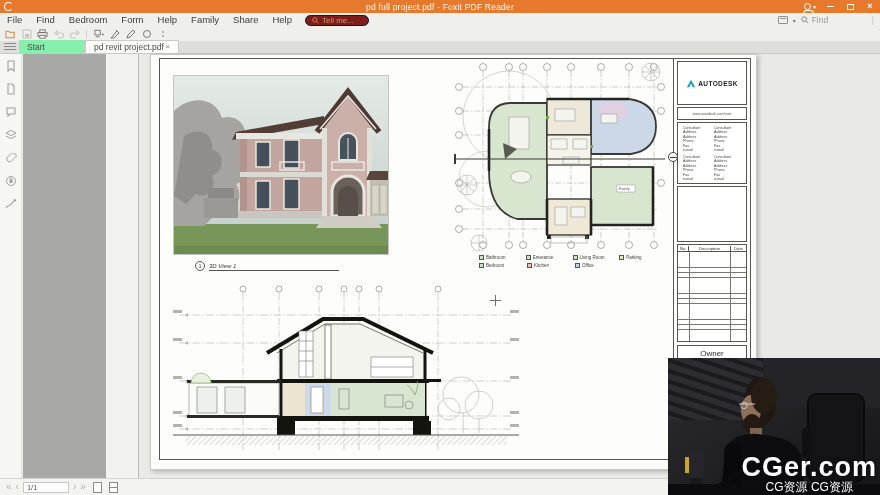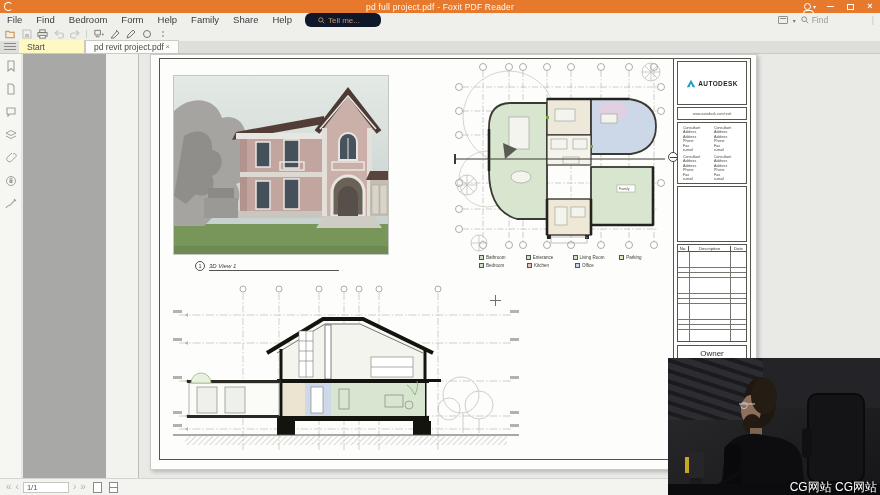--- a/index.html
+++ b/index.html
@@ -15,21 +15,21 @@
   .usr{width:7px;height:7px;border:1px solid #fff;border-radius:50%;position:relative}
   .usr:after{content:"";position:absolute;left:-2px;top:6px;width:9px;height:4px;border:1px solid #fff;border-bottom:none;border-radius:4px 4px 0 0}
   .chev{font-size:6px;color:#fff;margin-left:2px}
   .minico{width:7px;height:1.5px;background:#fff}
   .restico{width:7px;height:6px;border:1px solid #fff}
   .closico{font-size:9px;line-height:9px;color:#fff;font-weight:bold}
 
   
   .menubar{position:absolute;left:0;top:13px;width:880px;height:14px;background:#efefec;display:flex;align-items:center;font-size:9.5px;color:#3c3c3c}
   .mitem{padding:0 7px;height:14px;line-height:14px;cursor:default}
-  .tellme{display:flex;align-items:center;gap:3px;height:11px;border:7px solid #0f172a;border-radius:6px;background:#7f1d1d;padding:0 6px;margin-left:6px}
+  .tellme{display:flex;align-items:center;gap:3px;height:11px;border:1px solid #0f172a;border-radius:6px;background:#7f1d1d;padding:0 6px;margin-left:6px}
   .tellme input{border:none;outline:none;background:transparent;width:40px;font-size:8px;color:#c59a6b;font-family:"Liberation Sans",sans-serif}
   .tellme input::placeholder{color:#c59a6b}
   .menuright{margin-left:auto;display:flex;align-items:center;gap:5px;padding-right:6px}
   .findwrap{display:flex;align-items:center;gap:3px}
   .findwrap input{border:none;outline:none;background:transparent;width:55px;font-size:8.5px;color:#8a8a86;font-family:"Liberation Sans",sans-serif}
   .findwrap input::placeholder{color:#9a9a96}
   .vsep{color:#c5c5c1;font-size:9px}
   .boxico{width:10px;height:8px;border:1px solid #8f8f8b;border-radius:1px;position:relative}
   .boxico:after{content:"";position:absolute;left:1px;top:1px;width:6px;height:1px;background:#8f8f8b}
   .ddcaret{font-size:6px;color:#7c7c78}
@@ -37,21 +37,21 @@
   
   .quickbar{position:absolute;left:0;top:27px;width:880px;height:14px;background:#efefec;display:flex;align-items:center;gap:3px;padding-left:4px}
   .qbtn{width:13px;height:12px;display:flex;align-items:center;justify-content:center}
   .qsep{width:1px;height:8px;background:#d0d0cc;margin:0 2px}
 
   
   .tabbar{position:absolute;left:0;top:41px;width:880px;height:13px;background:#dededa;border-bottom:1px solid #c9c9c5;display:flex;align-items:flex-end}
   .tablist-ico{width:12px;height:12px;margin:0 3px 1px 4px;display:flex;flex-direction:column;justify-content:center;gap:2px}
   .tablist-ico i{display:block;height:1px;background:#8a8a86}
   .tab{height:13px;display:flex;align-items:center;font-size:8.5px;color:#4a4a46;padding:0 8px;border-right:1px solid #c9c9c5}
-  .tab.start{width:66px;background:#fef9c3}
+  .tab.start{width:66px;background:#86efac}
   .tab.active{width:94px;background:#fcfcfa;border-top:1px solid #c9c9c5;border-left:1px solid #c9c9c5;position:relative}
   .tabx{margin-left:auto;color:#8a8a86;font-size:8px;line-height:8px}
 
   
   .main{position:absolute;left:0;top:54px;width:880px;height:424px;background:#e9e9e6}
   .iconstrip{position:absolute;left:0;top:0;width:22px;height:424px;background:#f6f6f3;border-right:1px solid #e2e2de;display:flex;flex-direction:column;align-items:center;padding-top:6px;gap:11px}
   .sideico{width:12px;height:12px;opacity:.75}
   .navpanel{position:absolute;left:23px;top:0;width:83px;height:424px;background:#a8a8a6}
   .navgutter{position:absolute;left:106px;top:0;width:32px;height:424px;background:#f2f2ef}
   .splitter{position:absolute;left:138px;top:0;width:1px;height:424px;background:#bdbdb9}
@@ -704,17 +704,18 @@
       </g>
 
       <g>
         <rect x="20" y="94" width="16" height="26" rx="2" fill="#26262a"></rect>
         <rect x="17" y="99" width="4" height="16" fill="#c8a820"></rect>
         <rect x="22" y="120" width="12" height="14" fill="#1a1a1d"></rect>
       </g>
       <rect x="0" y="126" width="212" height="11" fill="#0c0c0e"></rect>
     </svg>
     <div class="watermark">
-      <div class="wm-sub">CG网站 CG网站</div>
+      <div class="wm-title">CGer.com</div>
+      <div class="wm-sub">CG资源 CG资源</div>
     </div>
   </div>
 
 </div>
 
 </body></html>

